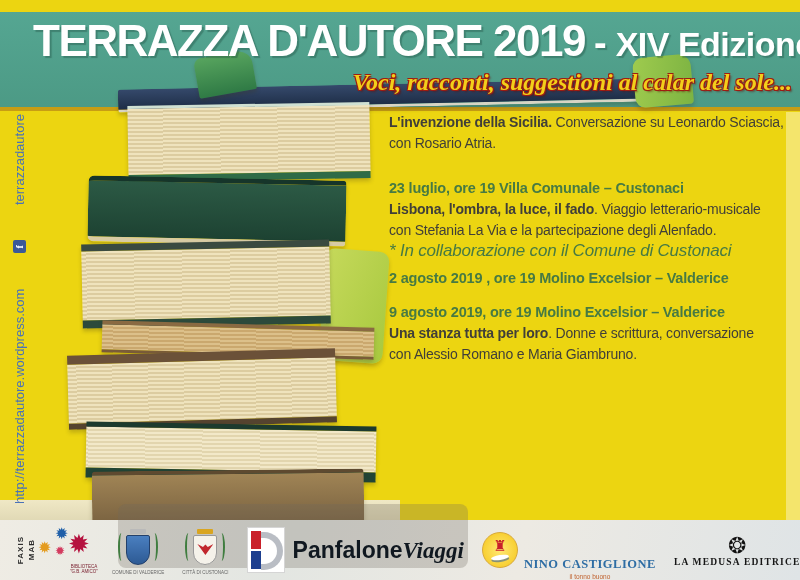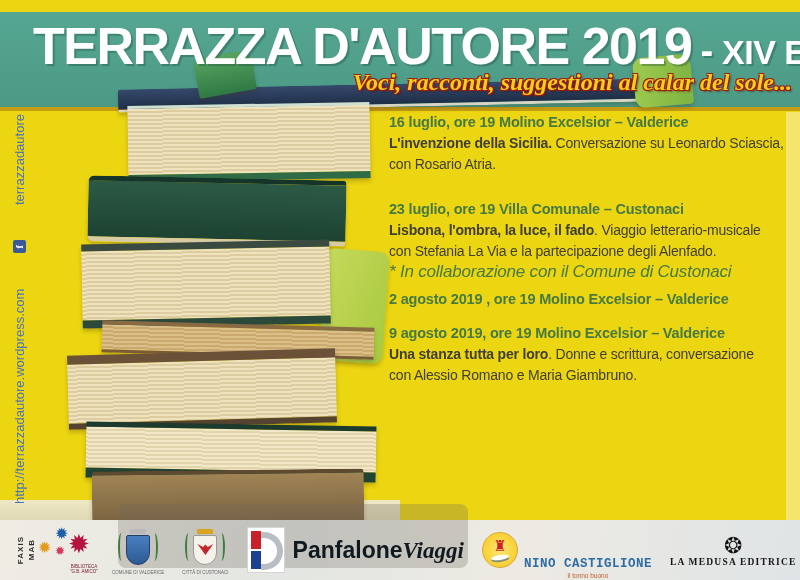--- a/index.html
+++ b/index.html
@@ -6,21 +6,21 @@
   html,body { width:800px; height:580px; }
   body { font-family:"Liberation Sans", sans-serif; }
   .poster { position:relative; width:800px; height:580px; background:#ecd511; overflow:hidden; }
 
   
   .band { position:absolute; left:0; top:12px; width:800px; height:99px;
           background:linear-gradient(#55a692,#4c9a85); border-bottom:4px solid #c79d14; z-index:1; }
   .title-row { position:absolute; left:33px; top:16px; z-index:4; display:flex; align-items:baseline;
                white-space:nowrap; color:#ffffff; font-weight:bold;
                text-shadow:2px 2px 1px rgba(25,70,58,.35); }
-  .t-main { font-size:52px; letter-spacing:-1.5px; }
+  .t-main { font-size:44px; letter-spacing:-1.5px; }
   .t-sep  { font-size:38px; margin:0 9px; }
   .t-ed   { font-size:34px; letter-spacing:-0.5px; }
   .subtitle { position:absolute; right:8px; top:69px; z-index:4; white-space:nowrap;
               font-family:"Liberation Serif", serif; font-style:italic; font-weight:bold;
               font-size:24px; color:#f2cf1a;
               text-shadow:-1px -1px 0 #9e1c12, 1px -1px 0 #9e1c12, -1px 1px 0 #9e1c12,
                           1px 1px 0 #9e1c12, 2px 2px 2px rgba(100,15,8,.55); }
 
   
   .bk { position:absolute; z-index:2; box-shadow:0 3px 4px rgba(60,50,20,.25); }
@@ -118,21 +118,21 @@
   .pf-v { font-family:"Liberation Serif", serif; font-style:italic; }
 
   .nino { display:flex; align-items:center; gap:6px; }
   .nino-mark { width:36px; height:36px; border-radius:50%; border:1px solid #d8a93a;
                background:radial-gradient(#ffe873,#f5c518); display:flex; flex-direction:column;
                align-items:center; justify-content:center; }
   .rook { font-size:15px; line-height:13px; color:#c9202a; font-family:"DejaVu Sans", sans-serif; }
   .fish { width:18px; height:5px; background:#fff; border-radius:50%; transform:rotate(-8deg);
           box-shadow:0 2px 0 rgba(40,90,160,.55); margin-top:2px; }
   .nino-text { display:flex; flex-direction:column; align-items:center; }
-  .nino-name { font-family:Liberation Mono, monospace; font-weight:bold; font-size:12.5px;
+  .nino-name { font-family:Liberation Serif, serif; font-weight:bold; font-size:12.5px;
                color:#2e6da4; letter-spacing:.5px; white-space:nowrap;margin-top:36px; }
   .nino-tag { font-size:6.5px; color:#c0622f; margin-top:1px; }
 
   .medusa { display:flex; flex-direction:column; align-items:center; }
   .medusa-icon { font-size:22px; line-height:23px; color:#111; font-family:"DejaVu Sans", sans-serif; }
   .medusa-label { font-family:"Liberation Serif", serif; font-weight:bold; font-size:9.5px;
                   letter-spacing:1.2px; color:#161616; white-space:nowrap; }
 </style>
 </head>
 <body>
@@ -164,21 +164,20 @@
   <div class="side">
     <span>http://terrazzadautore.wordpress.com</span>
     <span class="fb">f</span>
     <span>terrazzadautore</span>
   </div>
 
   <div class="events">
 
 
     <div class="event mb2">
-      <div class="date">16 luglio, ore 19 Molino Excelsior – Valderice</div>
       <div class="eline"><span class="b">L'invenzione della Sicilia.</span><span> Conversazione su Leonardo Sciascia,</span></div>
       <div class="eline">con Rosario Atria.</div>
     </div>
 
     <div class="event mb3">
       <div class="date">23 luglio, ore 19 Villa Comunale – Custonaci</div>
       <div class="eline"><span class="b">Lisbona, l'ombra, la luce, il fado</span><span>. Viaggio letterario-musicale</span></div>
       <div class="eline">con Stefania La Via e la partecipazione degli Alenfado.</div>
       <div class="note">* In collaborazione con il Comune di Custonaci</div>
     </div>

